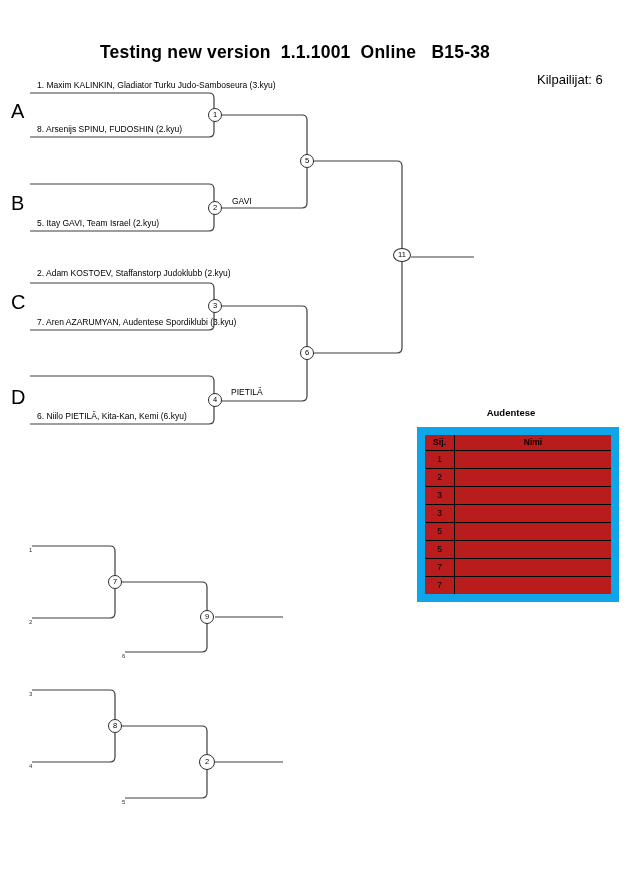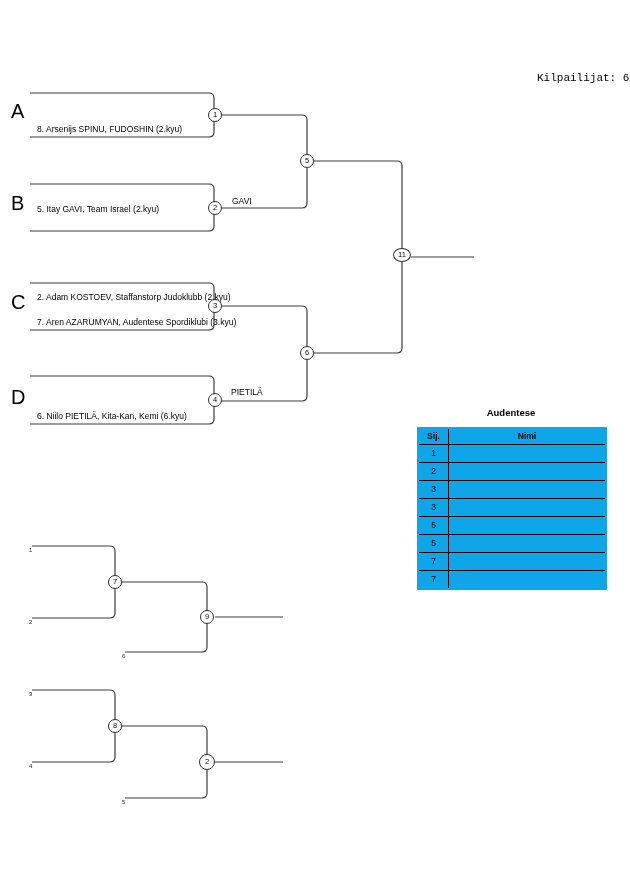--- a/index.html
+++ b/index.html
@@ -2,47 +2,48 @@
 <html><head>
 <meta charset="utf-8">
 <style>
   html,body { margin:0; padding:0; background:#fff; }
   .page {
     position:relative; width:630px; height:891px; background:#ffffff;
     font-family:"Liberation Sans", sans-serif; color:#000; overflow:hidden;
   }
   .abs { position:absolute; }
   .title { font-weight:bold; font-size:17.5px; white-space:pre; text-align:center; letter-spacing:0.2px; }
-  .competitors { font-size:11px;font-family:Liberation Mono, monospace; }
+  .competitors { font-size:13px; }
   .player { font-size:8.5px; white-space:pre; }
   .advancer { font-size:8.5px; white-space:pre; }
   .section-letter { font-size:20px; }
   .tiny-label { font-size:6px; color:#333; line-height:6px; }
   .match-circle {
     position:absolute; box-sizing:border-box; background:#fff;
     border:1.2px solid #2e2e2e; border-radius:50%;
     display:flex; align-items:center; justify-content:center;
     font-size:7.5px; line-height:1;
   }
   svg.bracket-lines { position:absolute; left:0; top:0; }
   .results-title { font-weight:bold; font-size:9.5px; text-align:center; }
-  table.results { border-collapse:collapse; border:2px solid #0ea5e9; background:#0ea5e9; }
+  table.results { border-collapse:collapse; border:8px solid #0ea5e9; background:#b91c1c; }
   table.results th, table.results td {
     border:1px solid #000; font-size:8.5px; padding:0; line-height:1;
   }
   table.results th { font-weight:bold; height:15px; }
   table.results td { height:17px; }
   .col-sij { width:29px; text-align:center; }
   .col-nimi { width:156px; }
 </style>
 </head>
 <body>
 
 <div class="page">
 
+  <div class="abs title" style="left:0; top:42; width:590px; top:42px;">Testing new version  1.1.1001  Online   B15-38</div>
   <div class="abs competitors" style="left:537px; top:72px;">Kilpailijat: 6</div>
 
   <svg class="bracket-lines" width="630" height="891" viewBox="0 0 630 891">
     <g fill="none" stroke="#3d3d3d" stroke-width="1.2">
 
       <path d="M30,93 H209 Q214,93 214,98 V132 Q214,137 209,137 H30"></path>
 
       <path d="M30,184 H209 Q214,184 214,189 V226 Q214,231 209,231 H30"></path>
 
       <path d="M214,115 H302 Q307,115 307,120 V203 Q307,208 302,208 H214"></path>
@@ -65,23 +66,24 @@
       <path d="M115,726 H202 Q207,726 207,731 V793 Q207,798 202,798 H125"></path>
       <path d="M215,762 H283"></path>
     </g>
   </svg>
 
   <div class="abs section-letter" style="left:11px; top:100px;">A</div>
   <div class="abs section-letter" style="left:11px; top:192px;">B</div>
   <div class="abs section-letter" style="left:11px; top:291px;">C</div>
   <div class="abs section-letter" style="left:11px; top:386px;">D</div>
 
+  <div class="abs player" style="left:37px; top:80px;">1. Maxim KALINKIN, Gladiator Turku Judo-Samboseura (3.kyu)</div>
   <div class="abs player" style="left:37px; top:124px;">8. Arsenijs SPINU, FUDOSHIN (2.kyu)</div>
-  <div class="abs player" style="left:37px; top:204px;">5. Itay GAVI, Team Israel (2.kyu)</div>
-  <div class="abs player" style="left:37px; top:268px;margin-top:24px;">2. Adam KOSTOEV, Staffanstorp Judoklubb (2.kyu)</div>
+  <div class="abs player" style="left:37px; top:218px;">5. Itay GAVI, Team Israel (2.kyu)</div>
+  <div class="abs player" style="left:37px; top:268px;">2. Adam KOSTOEV, Staffanstorp Judoklubb (2.kyu)</div>
   <div class="abs player" style="left:37px; top:317px;">7. Aren AZARUMYAN, Audentese Spordiklubi (3.kyu)</div>
   <div class="abs player" style="left:37px; top:411px;">6. Niilo PIETILÄ, Kita-Kan, Kemi (6.kyu)</div>
 
   <div class="abs advancer" style="left:232px; top:196px;">GAVI</div>
   <div class="abs advancer" style="left:231px; top:387px;">PIETILÄ</div>
 
   <div class="match-circle" style="left:208px; top:108px; width:14px; height:14px;">1</div>
   <div class="match-circle" style="left:208px; top:201px; width:14px; height:14px;">2</div>
   <div class="match-circle" style="left:208px; top:299px; width:14px; height:14px;">3</div>
   <div class="match-circle" style="left:208px; top:393px; width:14px; height:14px;">4</div>

